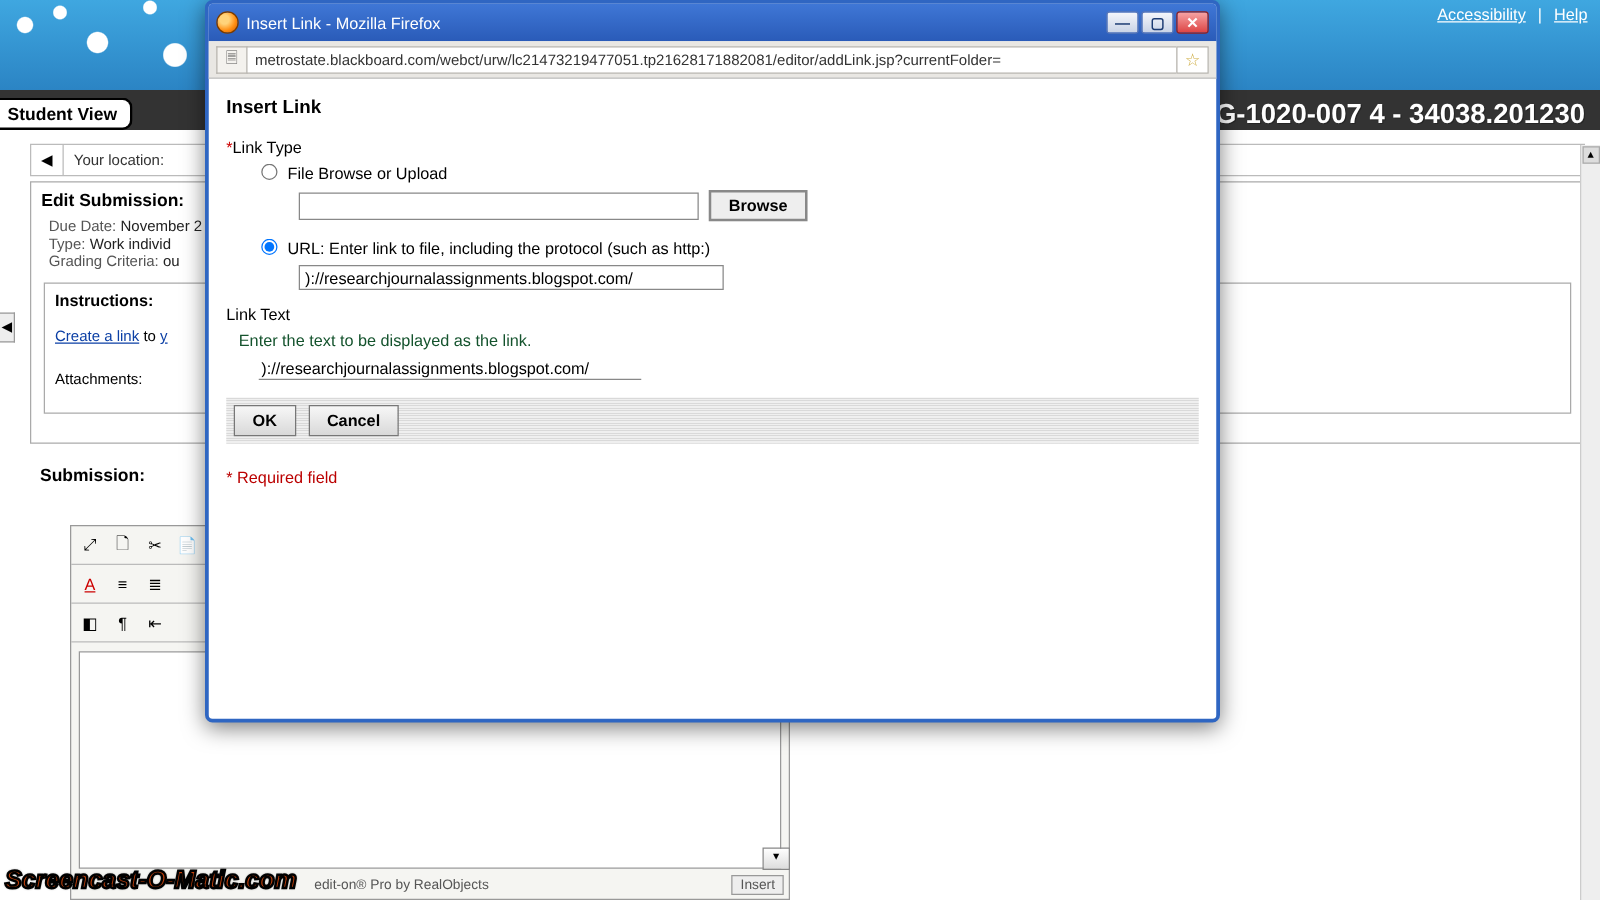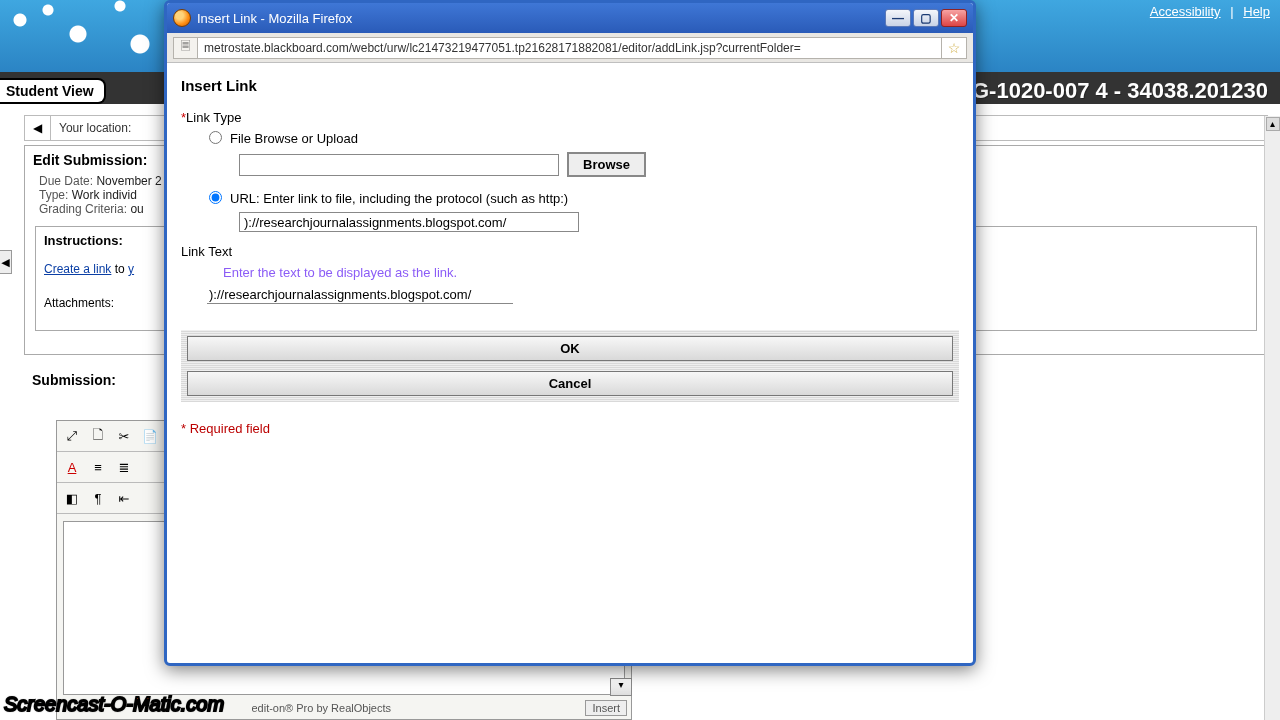--- a/index.html
+++ b/index.html
@@ -179,21 +179,21 @@
   .left-handle {
     position:absolute; left:0; top:250px; width:12px; height:24px;
     background:#eee;border:1px solid #999;border-left:none;
     font-size:11px;text-align:center;line-height:22px;
   }
 
   
   .firefox-window {
     position: absolute;
     top: 0; left: 164px;
-    width: 812px; height: 666px;
+    width: 812px; height: 578px;
     background: #fff;
     border: 3px solid #2f66c2;
     border-radius: 6px;
     box-shadow: 0 4px 18px rgba(0,0,0,.5);
   }
   .titlebar {
     height: 30px;
     background: linear-gradient(#3f77d6, #2a5bb8);
     display: flex; align-items: center;
     padding: 0 6px;
@@ -295,58 +295,58 @@
     margin: 4px 0 12px 58px;
   }
   .url-row input {
     width: 340px;
     height: 20px;
     border: 1px solid #888;
     padding: 2px 4px;
     font-size: 13px;
   }
   .hint {
-    margin: 2px 0 2px 42px;
-    color: #8b5cf6;
+    margin: 2px 0 2px 10px;
+    color: #14532d;
   }
   .linktext-input {
     margin: 4px 0 10px 26px;
     width: 306px;
     border: none;
     border-bottom: 1px solid #888;
     font-size: 13px;
     padding: 1px 2px;
     outline: none;
   }
 
   .button-bar {
-    margin-top: 16px;
+    margin-top: 4px;
     padding: 6px 6px;
     background: repeating-linear-gradient(0deg,#d9d9d9 0 1px,#efefef 1px 2px);
-    display: flex; gap: 10px; flex-direction: column;
+    display: flex; gap: 10px;
   }
   .button-bar button {
     padding: 4px 14px;
     border: 1px solid #777;
     background: linear-gradient(#f7f7f7,#d9d9d9);
     font-weight: bold;
     font-size: 13px;
   }
   .req-note {
     color: #b00;
     margin-top: 19px;
   }
 
   
   .watermark {
     position: absolute;
     left: 4px; bottom: 4px;
     font-family: Arial, sans-serif;
     font-size: 20px;
-    font-weight: normal;
+    font-weight: bold;
     font-style: italic;
     color: #c2410c;
     -webkit-text-stroke: 2px #000;
     text-shadow: 0 0 2px #000;
   }
 </style>
 </head>
 <body>
 
 <div class="page-bg">

